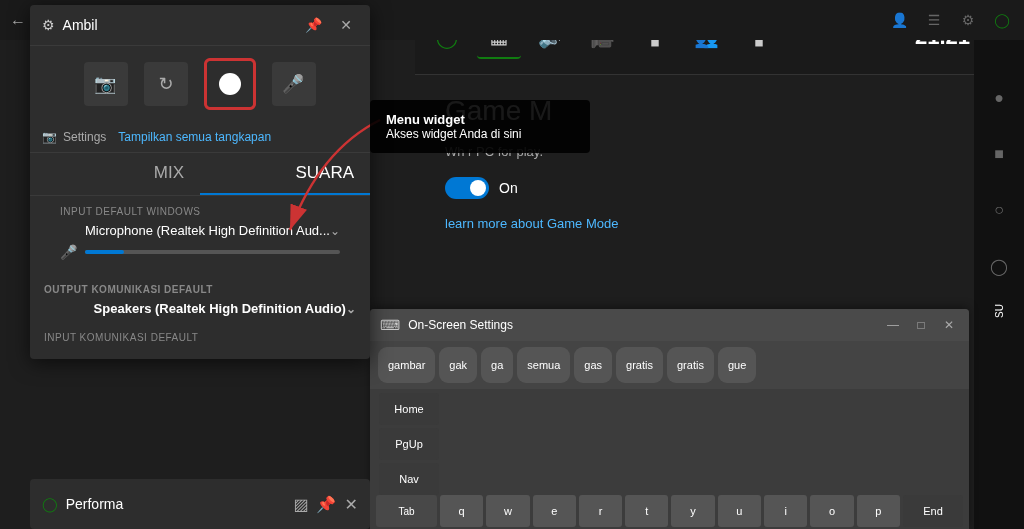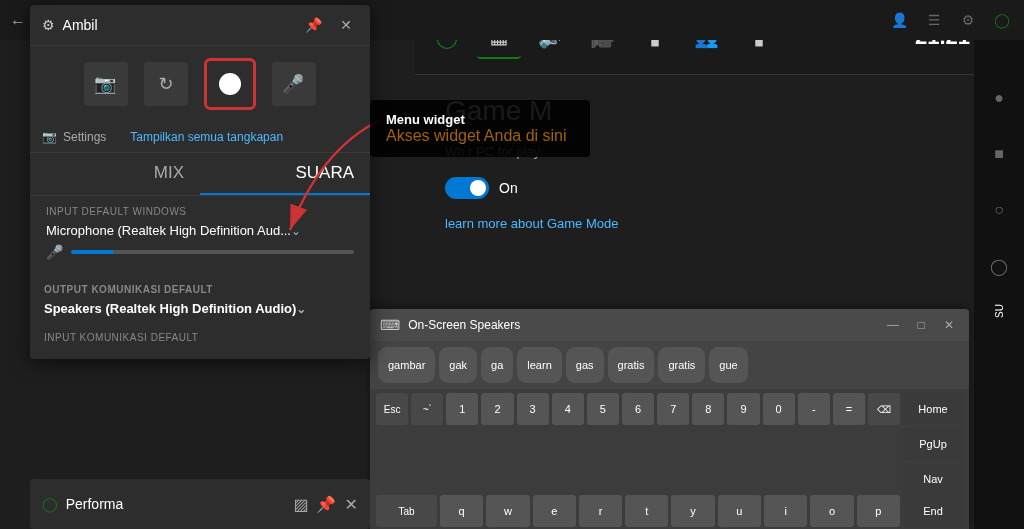--- a/index.html
+++ b/index.html
@@ -213,21 +213,21 @@
     .settings-label {
       color: #aaa;
       font-size: 12px;
       display: flex;
       align-items: center;
       gap: 6px;
     }
     .settings-link {
       color: #4db8ff;
       font-size: 12px;
-      margin-left: 18px;
+      margin-left: 6px;
     }
 
     
     .tabs-row {
       display: flex;
       border-bottom: 1px solid #3a3a3a;
     }
     .tab {
       flex: 1;
       text-align: right;
@@ -236,33 +236,33 @@
       color: #aaa;
       cursor: pointer;
     }
     .tab.active {
       color: #fff;
       border-bottom: 2px solid #0078d4;
     }
 
     
     .audio-section {
-      padding: 10px 16px;
+      padding: 10px 30px;
     }
     .audio-label {
       font-size: 10px;
       color: #888;
       letter-spacing: 0.5px;
       margin-bottom: 6px;
       text-transform: uppercase;
     }
     .audio-select {
       display: flex;
       align-items: center;
-      justify-content: flex-start;
+      justify-content: flex-end;
       margin-bottom: 6px;
     }
     .audio-select-text {
       font-size: 13px;
       color: #fff;
     }
     .chevron {
       color: #aaa;
       font-size: 12px;
     }
@@ -339,22 +339,22 @@
       padding: 12px 16px;
       z-index: 20;
       min-width: 220px;
     }
     .tooltip-title {
       font-size: 13px;
       font-weight: 600;
       color: #ffffff;
     }
     .tooltip-desc {
-      font-size: 16px;
-      color: #a16207;
+      font-size: 12px;
+      color: #ffffff;
     }
 
     
     .arrow-svg {
       position: absolute;
       top: 110px; left: 240px;
       z-index: 15;
       pointer-events: none;
     }
 
@@ -618,61 +618,42 @@
     <marker id="arrowhead" markerWidth="10" markerHeight="7" refX="10" refY="3.5" orient="auto">
       <polygon points="0 0, 10 3.5, 0 7" fill="#cc3333"></polygon>
     </marker>
   </defs>
   <path d="M 140 10 Q 80 40 50 120" stroke="#cc3333" stroke-width="2.5" fill="none" marker-end="url(#arrowhead)"></path>
 </svg>
 
 <div class="osk-panel">
   <div class="osk-header">
     <span class="osk-header-icon">⌨</span>
-    <span class="osk-header-title">On-Screen Speakers</span>
+    <span class="osk-header-title">On-Screen Settings</span>
     <div class="osk-header-btns">
       <div class="osk-header-btn">―</div>
       <div class="osk-header-btn">□</div>
       <div class="osk-header-btn">✕</div>
     </div>
   </div>
 
   <div class="osk-suggestions">
     <div class="osk-suggestion">gambar</div>
     <div class="osk-suggestion">gak</div>
     <div class="osk-suggestion">ga</div>
-    <div class="osk-suggestion">learn</div>
+    <div class="osk-suggestion">semua</div>
     <div class="osk-suggestion">gas</div>
     <div class="osk-suggestion">gratis</div>
     <div class="osk-suggestion">gratis</div>
     <div class="osk-suggestion">gue</div>
   </div>
 
   <div class="osk-keys">
 
     <div class="keys-with-right">
-      <div class="keys-main">
-        <div class="key-row">
-          <div class="key special">Esc</div>
-          <div class="key special">~`</div>
-          <div class="key">1</div>
-          <div class="key">2</div>
-          <div class="key">3</div>
-          <div class="key">4</div>
-          <div class="key">5</div>
-          <div class="key">6</div>
-          <div class="key">7</div>
-          <div class="key">8</div>
-          <div class="key">9</div>
-          <div class="key">0</div>
-          <div class="key">-</div>
-          <div class="key">=</div>
-          <div class="key special">⌫</div>
-        </div>
-      </div>
       <div class="right-keys">
         <div class="key right-special">Home</div>
         <div class="key right-special">PgUp</div>
         <div class="key right-special">Nav</div>
       </div>
     </div>
 
     <div class="keys-with-right">
       <div class="keys-main">
         <div class="key-row">

